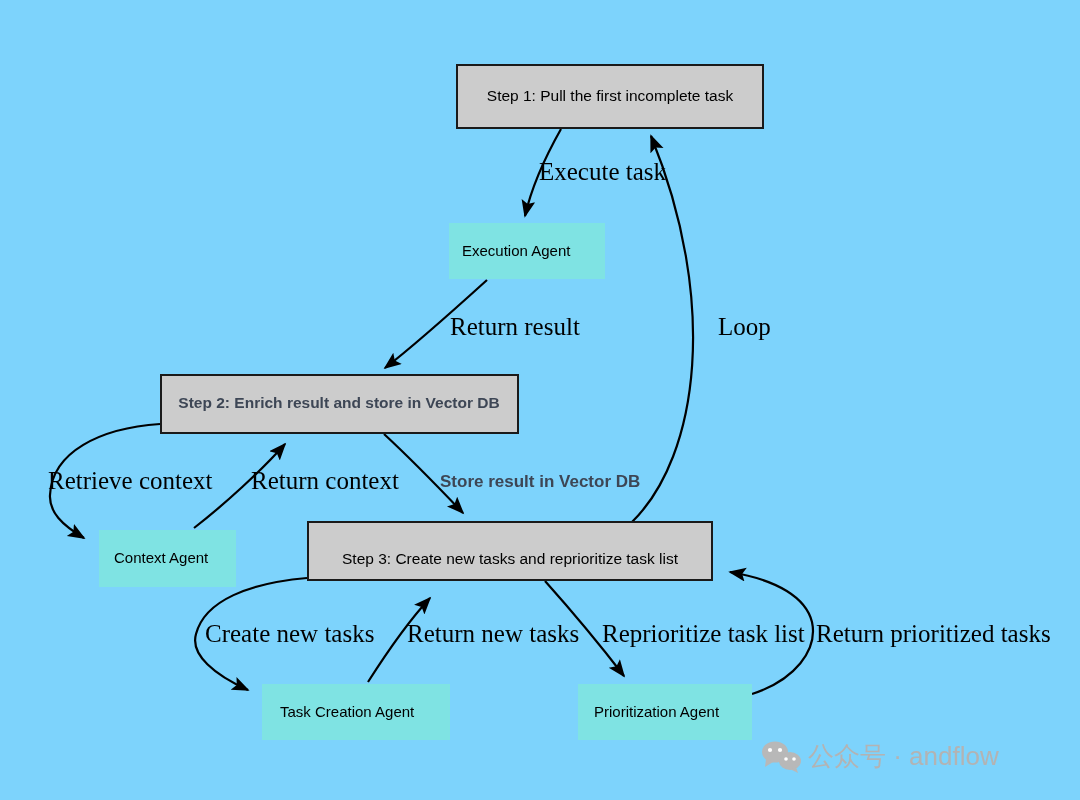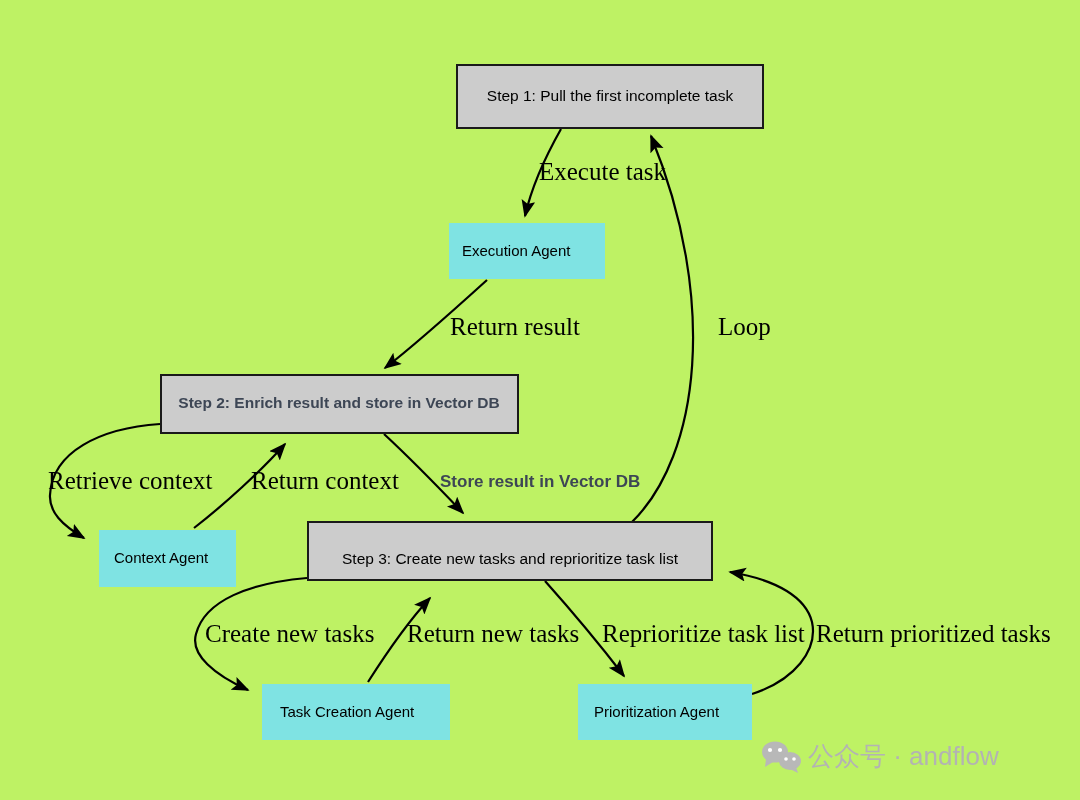--- a/index.html
+++ b/index.html
@@ -10,21 +10,21 @@
   body {
     width: 1080px;
     height: 800px;
     overflow: hidden;
     font-family: "Liberation Sans", sans-serif;
   }
   #canvas {
     position: relative;
     width: 1080px;
     height: 800px;
-    background: #bef264;
+    background: #7dd3fc;
   }
   svg#diagram {
     position: absolute;
     top: 0;
     left: 0;
     width: 1080px;
     height: 800px;
   }
   .node-box {
     stroke: #1a1a1a;

